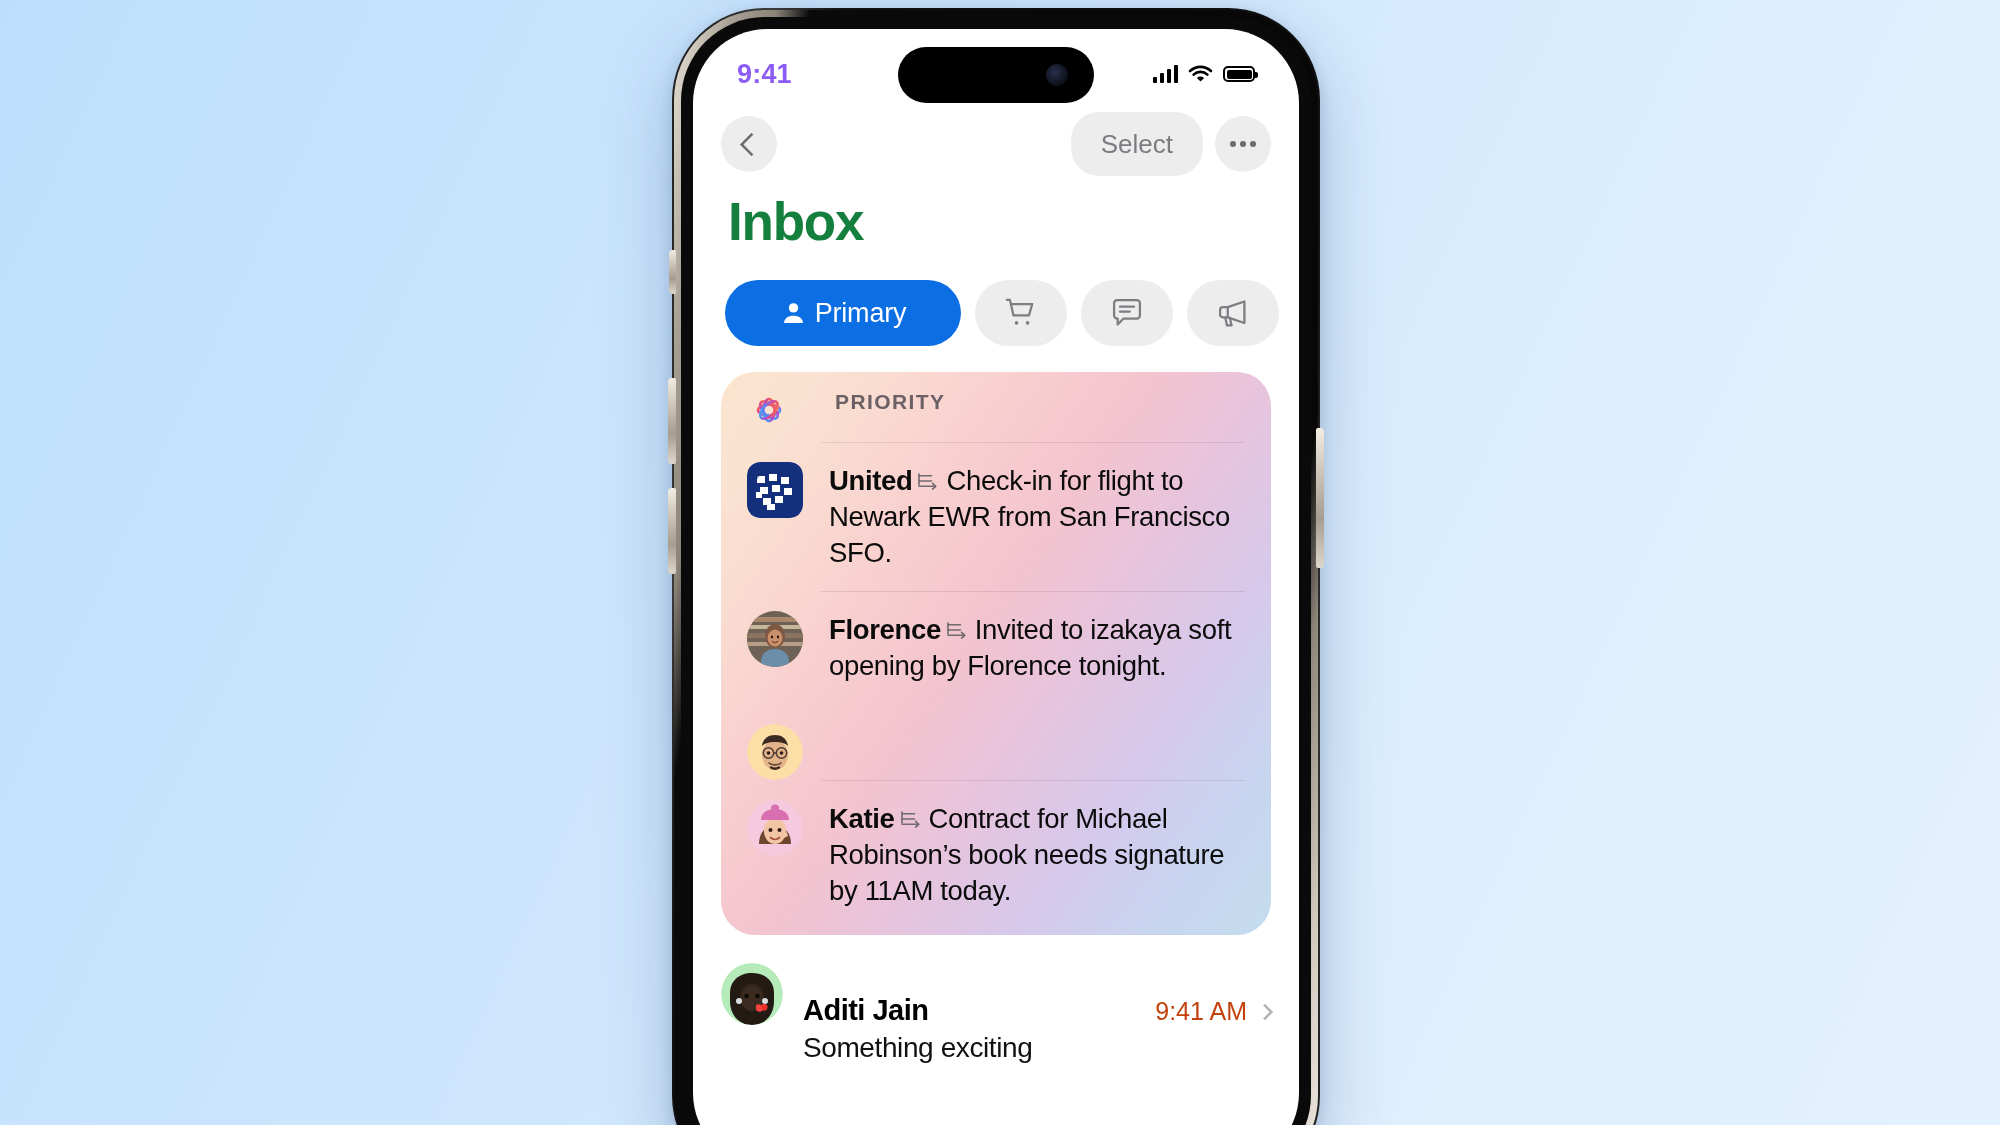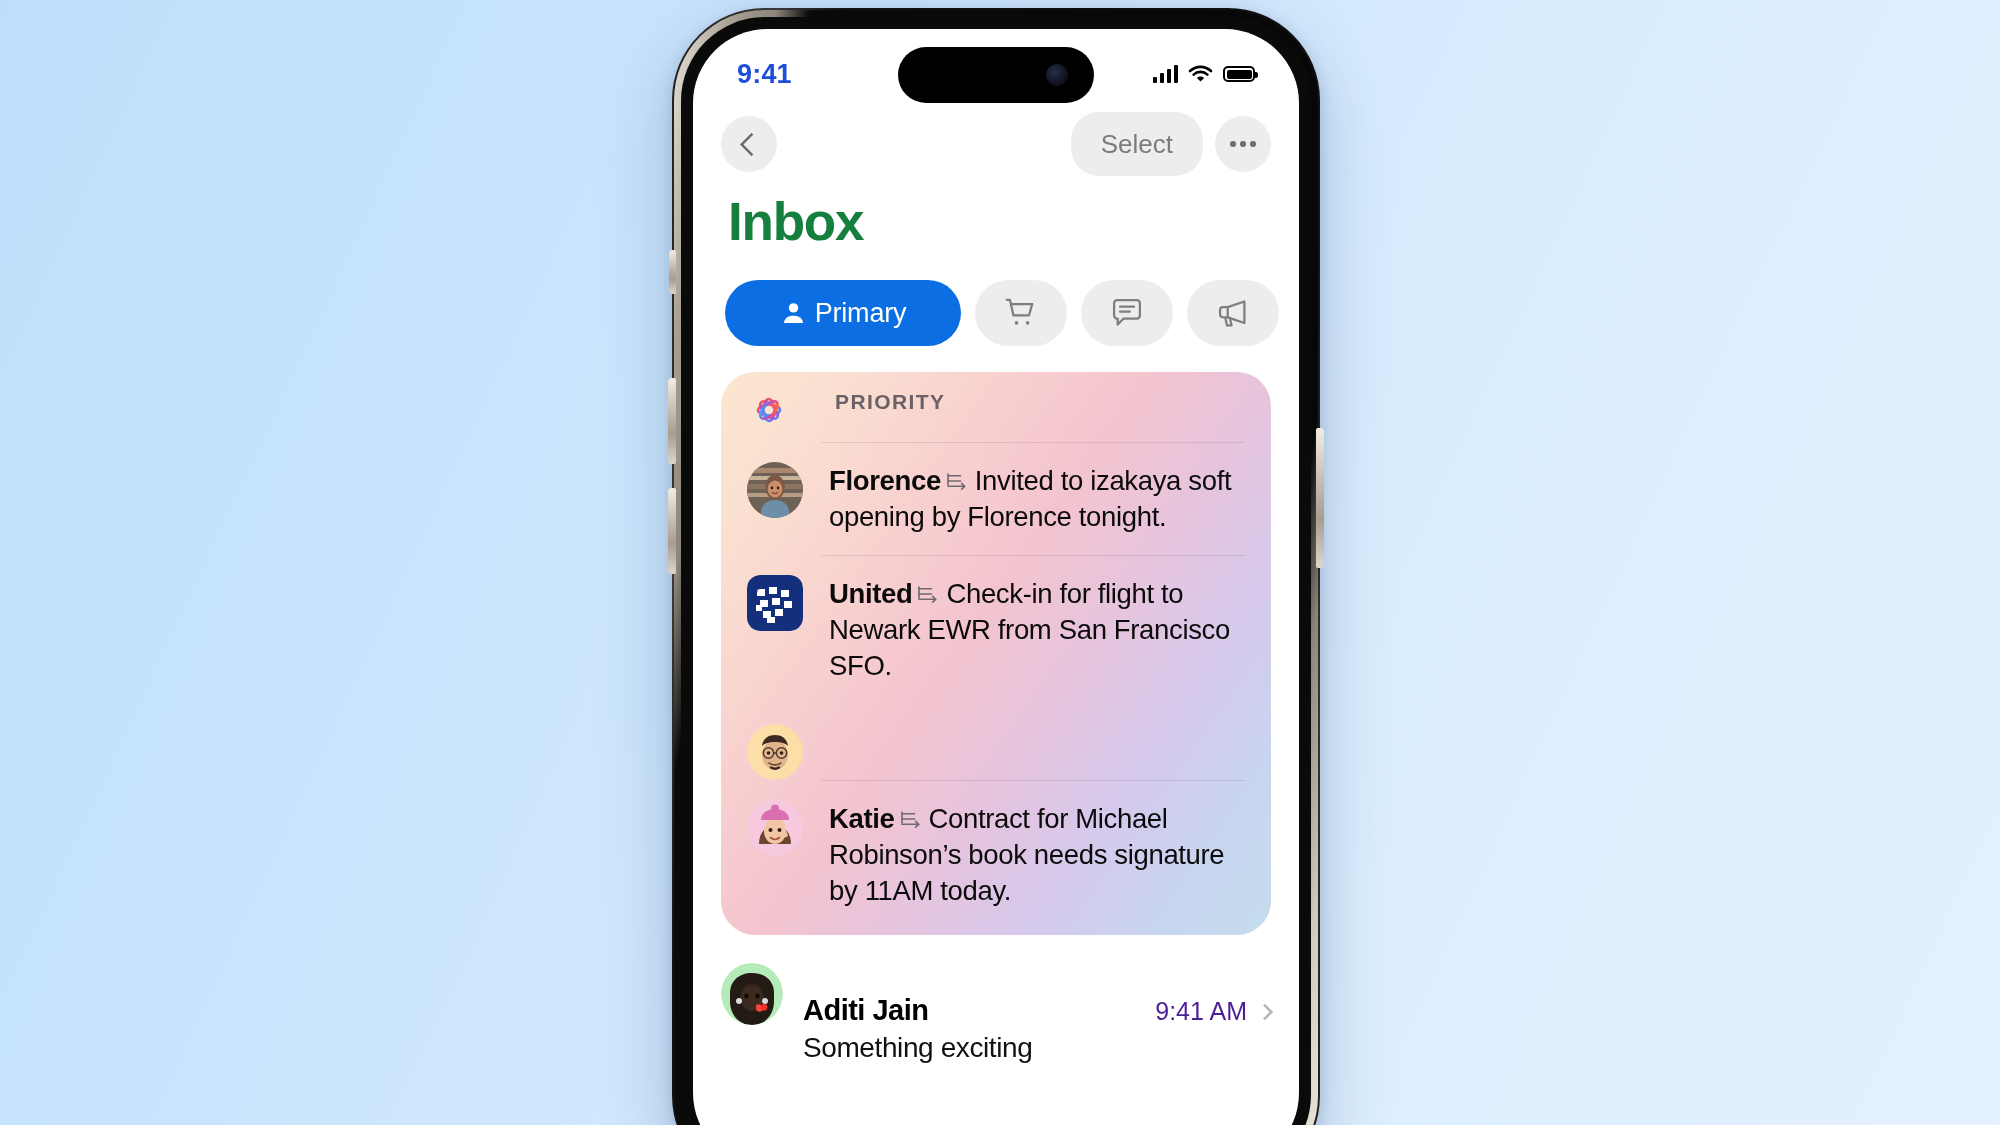--- a/index.html
+++ b/index.html
@@ -56,21 +56,21 @@
   }
 
   
   .status-bar{
     position:relative;
     height: 76px;
     display:flex; align-items:center;
     padding: 0 44px;
   }
   .status-time{
-    font-size: 27px; font-weight: 700; color:#1d4ed8;
+    font-size: 27px; font-weight: 700; color:#8b5cf6;
     letter-spacing:.2px;
     margin-top: 14px;
   }
   .dynamic-island{
     position:absolute; left:50%; transform:translateX(-50%);
     top: 18px;
     width: 196px; height: 56px;
     background:#000; border-radius: 28px;
   }
   .di-cam{
@@ -200,21 +200,21 @@
   
   .mail-list{ padding: 22px 28px 0 28px; }
   .mail-row{ display:flex; gap:0; }
   .mail-row .av-cell{ width:74px; flex:0 0 74px; padding-top:6px;}
   .mail-row .body{
     flex:1; padding: 0 0 18px 8px;
   }
   .mail-top{ display:flex; align-items:baseline; }
   .mail-name{ font-size:29px; font-weight:700; color:#000; letter-spacing:-.5px;margin-top:37px;}
   .mail-meta{ margin-left:auto; display:flex; align-items:center; gap:12px;}
-  .mail-time{ font-size:25px; color:#4c1d95; }
+  .mail-time{ font-size:25px; color:#c2410c; }
   .chev-r{
     width:12px;height:12px;
     border-top:3px solid #b5b5ba; border-right:3px solid #b5b5ba;
     transform:rotate(45deg); border-radius:1px;
   }
   .mail-subject{ font-size:28px; color:#111; margin-top:5px; letter-spacing:-.4px;}
 </style>
 </head>
 <body>
 
@@ -320,20 +320,46 @@
             <ellipse cx="20" cy="20" rx="11" ry="5.6" transform="rotate(45 20 20)"></ellipse>
             <ellipse cx="20" cy="20" rx="11" ry="5.6" transform="rotate(90 20 20)"></ellipse>
             <ellipse cx="20" cy="20" rx="11" ry="5.6" transform="rotate(135 20 20)"></ellipse>
           </g>
         </svg>
         <span class="pri-label">PRIORITY</span>
       </div>
 
       <div class="pri-row">
         <div class="av-cell">
+          <div class="avatar sq">
+            <svg viewBox="0 0 56 56" width="56" height="56">
+              <rect width="56" height="56" rx="13" fill="#14307c"></rect>
+              <g fill="#fff">
+                <path d="M10 14h8v7h-8zM22 12h8v7h-8zM34 15h8v7h-8z"></path>
+                <path d="M13 25h8v7h-8zM25 23h8v7h-8zM37 26h8v7h-8z"></path>
+                <path d="M16 36h8v7h-8zM28 34h8v7h-8z"></path>
+                <path d="M9 30h6v6H9zM20 42h8v6h-8z"></path>
+              </g>
+              <path d="M6 28a22 22 0 0 1 44 0" stroke="#14307c" stroke-width="2" fill="none" opacity=".6"></path>
+            </svg>
+          </div>
+        </div>
+        <div class="txt-cell">
+          <span class="sender">United</span><svg class="fw-icon" width="26" height="22" viewBox="0 0 26 22" fill="none" stroke="#6f6a70" stroke-width="1.6" stroke-linecap="round" stroke-linejoin="round">
+              <path d="M4 4v11"></path>
+              <path d="M4 5.8h12.5"></path>
+              <path d="M4 11h12.5"></path>
+              <path d="M4 16.3h16"></path>
+              <path d="M17.6 13.4 20.8 16.3 17.6 19.2"></path>
+            </svg><span>Check-in for flight to Newark EWR from San Francisco SFO.</span>
+        </div>
+      </div>
+
+      <div class="pri-row">
+        <div class="av-cell">
           <div class="avatar">
             <svg viewBox="0 0 56 56" width="56" height="56">
               <rect width="56" height="56" fill="#6e6256"></rect>
               <rect x="0" y="6" width="56" height="5" fill="#a9886b"></rect>
               <rect x="0" y="14" width="56" height="4" fill="#c7b59a"></rect>
               <rect x="0" y="22" width="56" height="5" fill="#8c7560"></rect>
               <rect x="0" y="31" width="56" height="4" fill="#b79d85"></rect>
               <ellipse cx="28" cy="25" rx="10" ry="12" fill="#7e5742"></ellipse>
               <ellipse cx="28" cy="27" rx="7.4" ry="8.6" fill="#c98f6a"></ellipse>
               <path d="M28 38c9 0 14 6 14 12v6H14v-6c0-6 5-12 14-12Z" fill="#6d8ea8"></path>
@@ -344,46 +370,20 @@
           </div>
         </div>
         <div class="txt-cell">
           <span class="sender">Florence</span><svg class="fw-icon" width="26" height="22" viewBox="0 0 26 22" fill="none" stroke="#6f6a70" stroke-width="1.6" stroke-linecap="round" stroke-linejoin="round">
               <path d="M4 4v11"></path>
               <path d="M4 5.8h12.5"></path>
               <path d="M4 11h12.5"></path>
               <path d="M4 16.3h16"></path>
               <path d="M17.6 13.4 20.8 16.3 17.6 19.2"></path>
             </svg><span>Invited to izakaya soft opening by Florence tonight.</span>
-        </div>
-      </div>
-
-      <div class="pri-row">
-        <div class="av-cell">
-          <div class="avatar sq">
-            <svg viewBox="0 0 56 56" width="56" height="56">
-              <rect width="56" height="56" rx="13" fill="#14307c"></rect>
-              <g fill="#fff">
-                <path d="M10 14h8v7h-8zM22 12h8v7h-8zM34 15h8v7h-8z"></path>
-                <path d="M13 25h8v7h-8zM25 23h8v7h-8zM37 26h8v7h-8z"></path>
-                <path d="M16 36h8v7h-8zM28 34h8v7h-8z"></path>
-                <path d="M9 30h6v6H9zM20 42h8v6h-8z"></path>
-              </g>
-              <path d="M6 28a22 22 0 0 1 44 0" stroke="#14307c" stroke-width="2" fill="none" opacity=".6"></path>
-            </svg>
-          </div>
-        </div>
-        <div class="txt-cell">
-          <span class="sender">United</span><svg class="fw-icon" width="26" height="22" viewBox="0 0 26 22" fill="none" stroke="#6f6a70" stroke-width="1.6" stroke-linecap="round" stroke-linejoin="round">
-              <path d="M4 4v11"></path>
-              <path d="M4 5.8h12.5"></path>
-              <path d="M4 11h12.5"></path>
-              <path d="M4 16.3h16"></path>
-              <path d="M17.6 13.4 20.8 16.3 17.6 19.2"></path>
-            </svg><span>Check-in for flight to Newark EWR from San Francisco SFO.</span>
         </div>
       </div>
 
       <div class="pri-row">
         <div class="av-cell">
           <div class="avatar">
             <svg viewBox="0 0 56 56" width="56" height="56">
               <circle cx="28" cy="28" r="28" fill="#fbdfa6"></circle>
               <ellipse cx="28" cy="31" rx="13" ry="15" fill="#e3b38a"></ellipse>
               <path d="M15 22c1-8 7-11 13-11s12 3 13 11c-3-3-7-4-13-4s-10 1-13 4Z" fill="#3b2a21"></path>

